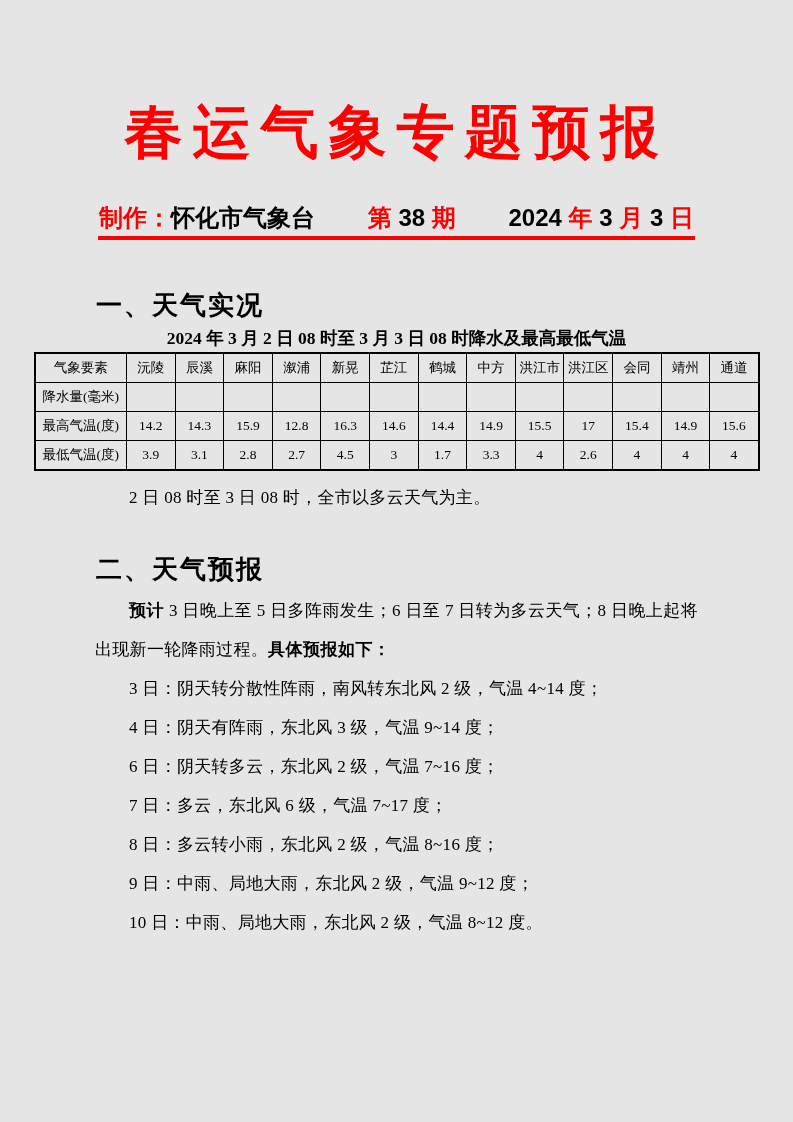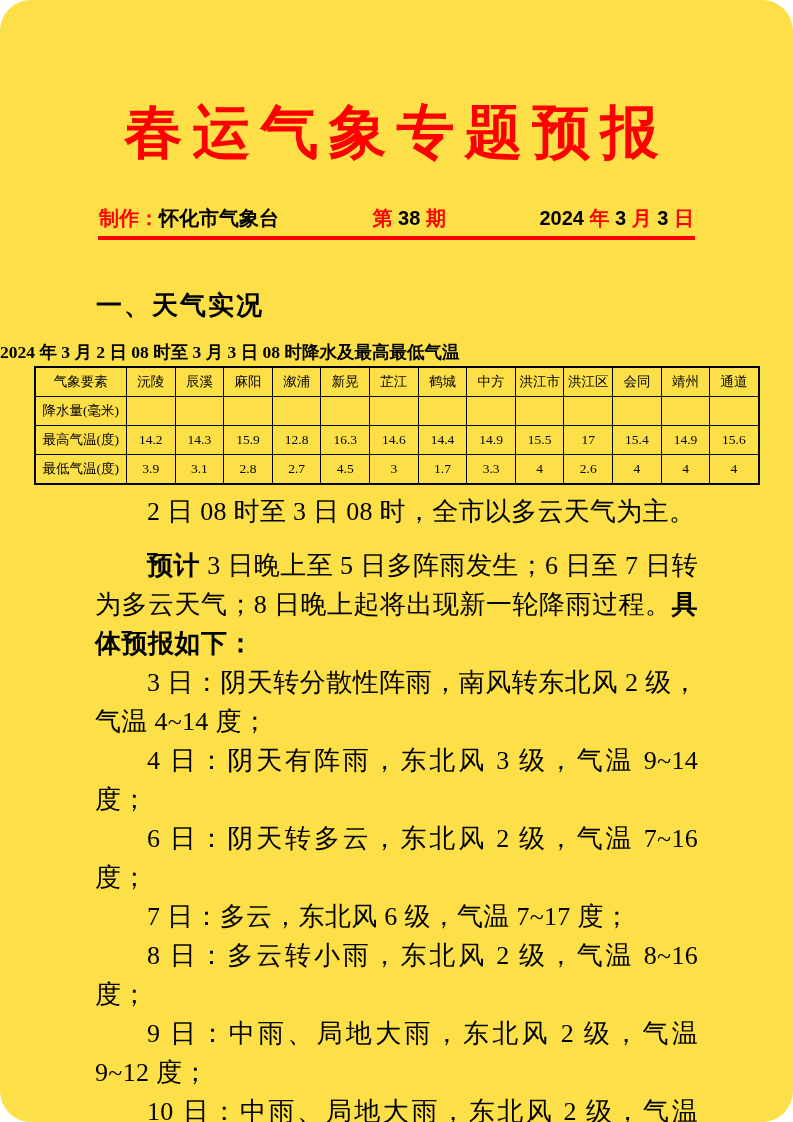--- a/index.html
+++ b/index.html
@@ -1,63 +1,63 @@
 <!DOCTYPE html>
 <html><head>
 <meta charset="utf-8">
 <style>
   html,body{margin:0;padding:0;background:#ffffff;}
   .page{
     position:relative;
     width:793px;height:1122px;
     margin:0 auto;
-    background:#fde047;
+    background:#e5e5e5;
     color:#000;
     font-family:"Liberation Serif","DejaVu Serif",serif;
     overflow:hidden;
-    border-radius:31px;
   }
   .doc-title{
     padding-top:100px;
     text-align:center;
     font-size:58px;
     line-height:66px;
     font-weight:bold;
     letter-spacing:10px;
     color:#fe0000;
     font-family:"Liberation Serif","DejaVu Serif",serif;
     white-space:nowrap;
   }
   .meta-row{
     margin:40px 99px 0 99px;
     display:flex;
     justify-content:space-between;
     align-items:baseline;
     font-family:"Liberation Sans","DejaVu Sans",sans-serif;
-    font-size:20px;
+    font-size:24px;
     font-weight:bold;
     line-height:24px;
     white-space:nowrap;
   }
   .red{color:#fe0000;}
   .red-divider{
     margin:6px 98px 0 98px;
     height:4px;
     background:#fe0000;
   }
   .section-heading{
     margin:50px 0 0 96px;
     font-family:"Liberation Sans","DejaVu Sans",sans-serif;
     font-size:26px;
     font-weight:600;
     line-height:30px;
     letter-spacing:2px;
   }
   .table-title{
-    margin-top:21px;
+    margin-top:7px;
+    text-align:center;
     font-size:17.5px;
     font-weight:bold;
     line-height:22px;
     font-family:Liberation Serif, serif;
   }
   table.weather{
     margin:3px auto 0 auto;
     width:726px;
     border-collapse:collapse;
     table-layout:fixed;
@@ -70,29 +70,29 @@
     padding:0 1px;
     text-align:center;
     vertical-align:middle;
     font-weight:normal;
     overflow:hidden;
     white-space:nowrap;
   }
   col.col-label{width:92px;}
   .body-text{
     margin:0 95px;
-    font-size:26px;
+    font-size:17px;
     line-height:39px;
     text-indent:2em;
     letter-spacing:0.3px;
     text-align:justify;
   }
   .note{margin-top:7px;}
   .sec2-heading{margin-top:37px;}
-  .intro{margin-top:15px;}
+  .intro{margin-top:7px;}
   .intro b{letter-spacing:0.5px;}
   .forecast-item{margin:0 95px;}
 </style>
 </head>
 <body>
 
 <div class="page">
 
   <div class="doc-title">春运气象专题预报</div>
 
@@ -184,20 +184,21 @@
           <td>2.6</td>
           <td>4</td>
           <td>4</td>
           <td>4</td>
         </tr>
       </tbody>
   </table>
 
   <p class="body-text note">2 日 08 时至 3 日 08 时，全市以多云天气为主。</p>
 
+  <div class="section-heading sec2-heading">二、天气预报</div>
 
   <p class="body-text intro"><b>预计</b><span> 3 日晚上至 5 日多阵雨发生；6 日至 7 日转为多云天气；8 日晚上起将出现新一轮降雨过程。</span><b>具体预报如下：</b></p>
 
   <div>
       <p class="body-text forecast-item">3 日：阴天转分散性阵雨，南风转东北风 2 级，气温 4~14 度；</p>
       <p class="body-text forecast-item">4 日：阴天有阵雨，东北风 3 级，气温 9~14 度；</p>
       <p class="body-text forecast-item">6 日：阴天转多云，东北风 2 级，气温 7~16 度；</p>
       <p class="body-text forecast-item">7 日：多云，东北风 6 级，气温 7~17 度；</p>
       <p class="body-text forecast-item">8 日：多云转小雨，东北风 2 级，气温 8~16 度；</p>
       <p class="body-text forecast-item">9 日：中雨、局地大雨，东北风 2 级，气温 9~12 度；</p>

